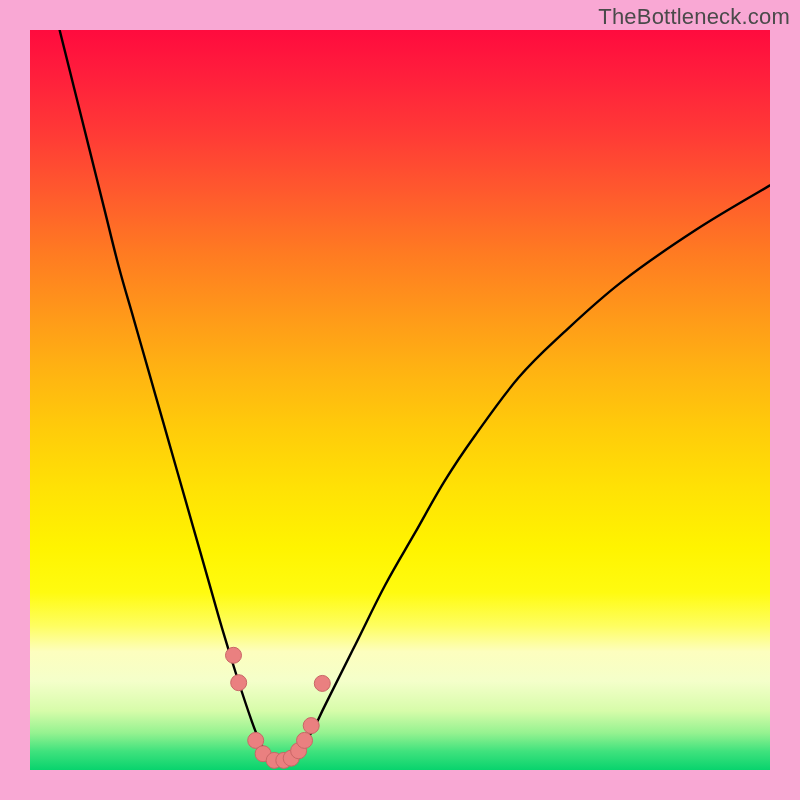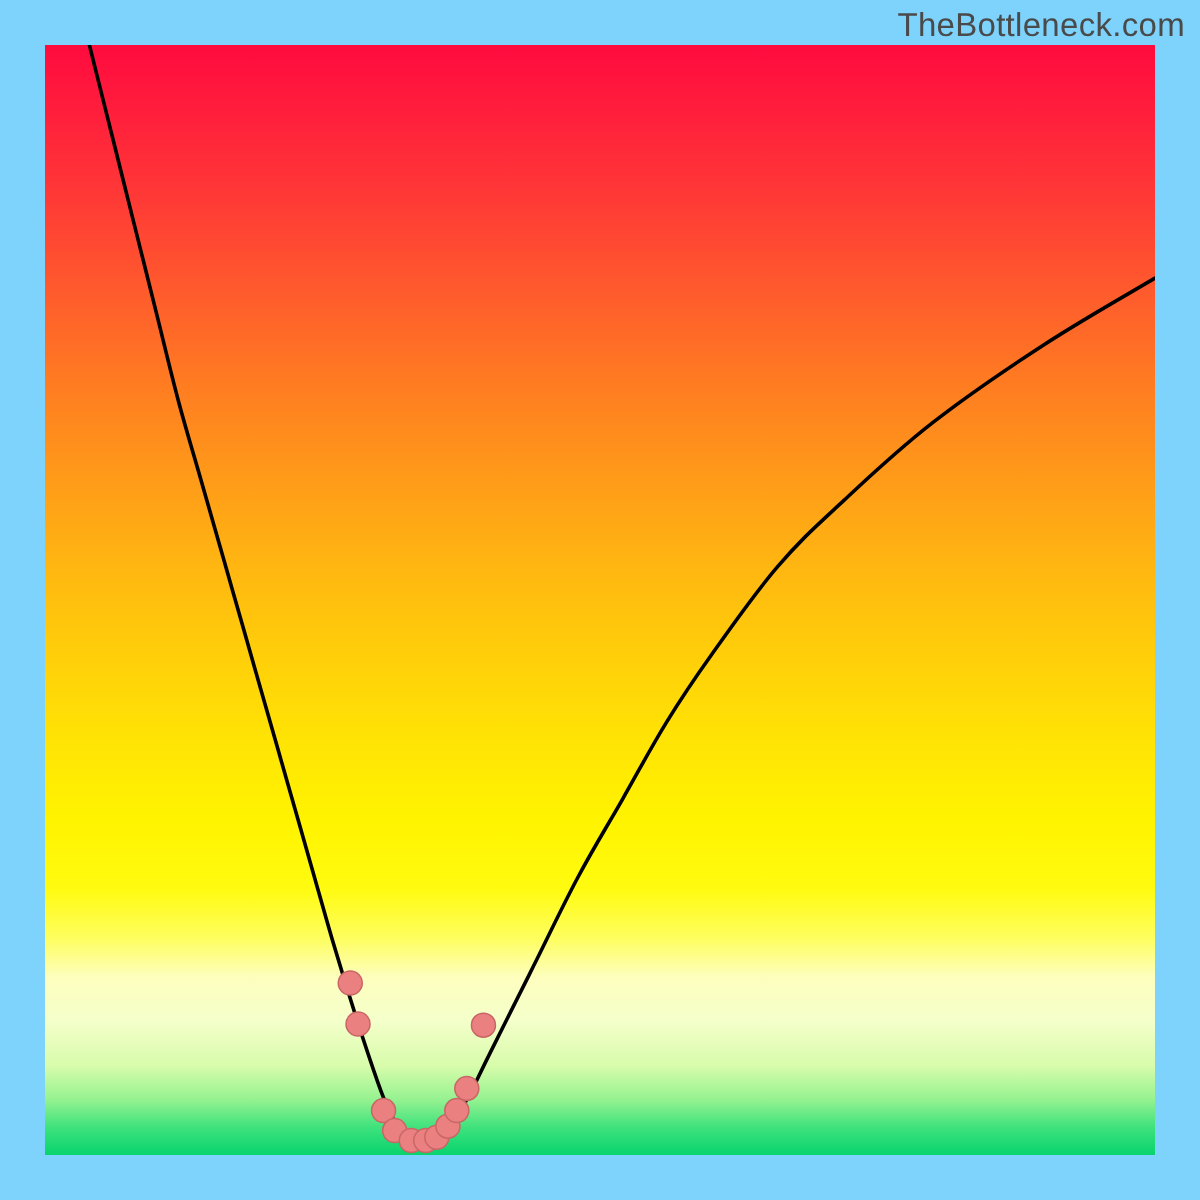--- a/index.html
+++ b/index.html
@@ -9,21 +9,21 @@
     height: 800px;
     background: #000;
     overflow: hidden;
     font-family: Arial, Helvetica, sans-serif;
   }
   .frame {
     position: absolute;
     left: 0; top: 0;
     width: 800px;
     height: 800px;
-    background: #7dd3fc;
+    background: #f9a8d4;
   }
   .plot {
     position: absolute;
     left: 30px;
     top: 30px;
     width: 740px;
     height: 740px;
     overflow: hidden;
   }
   .heat {

